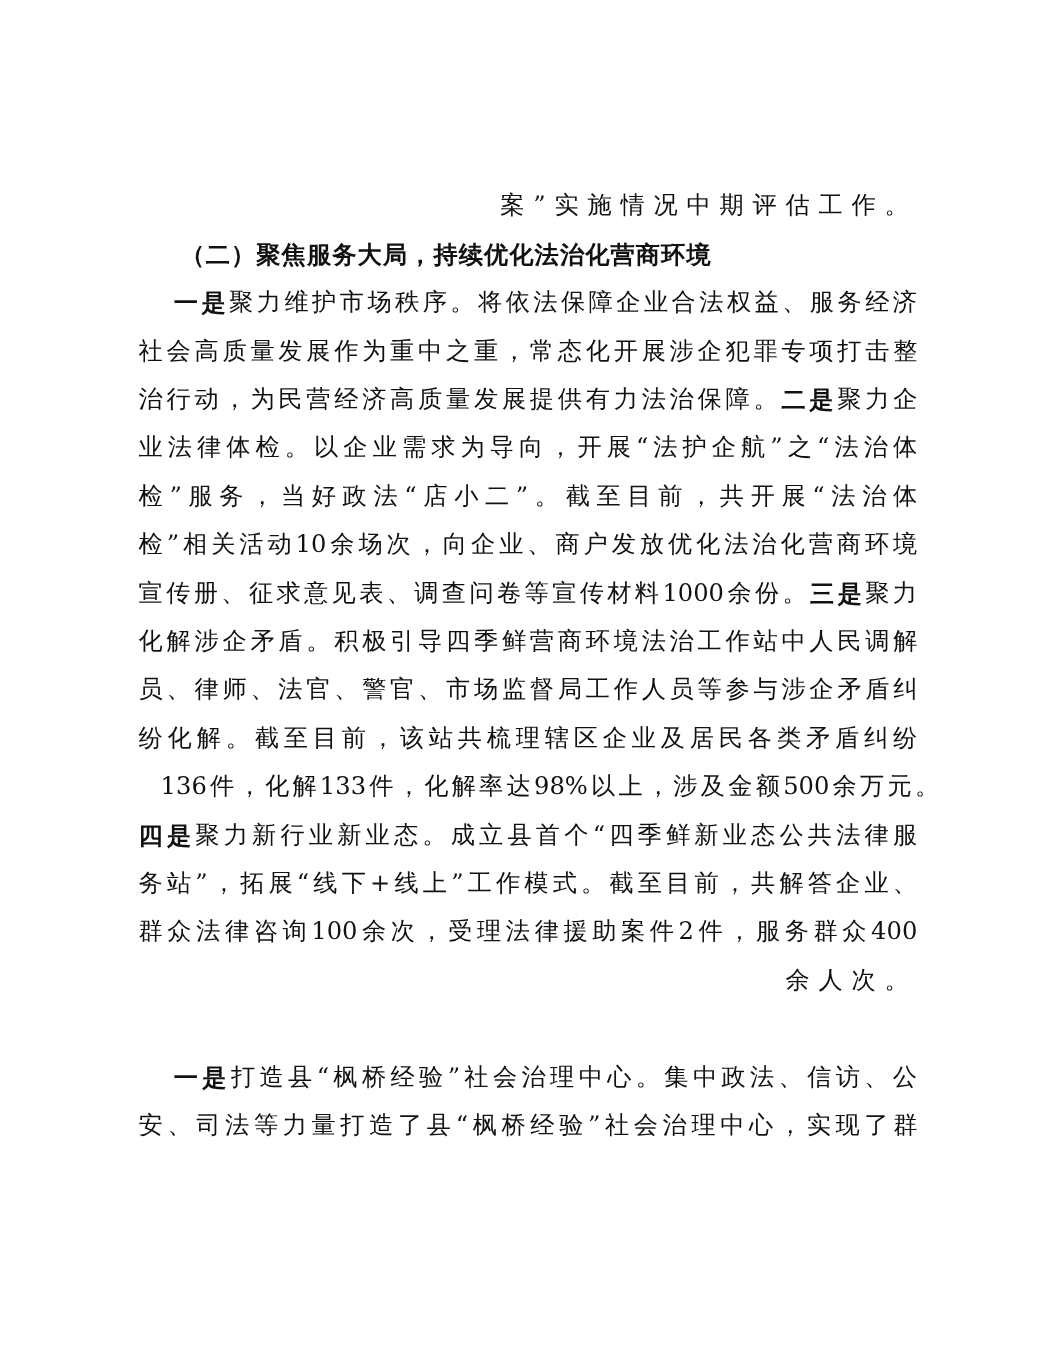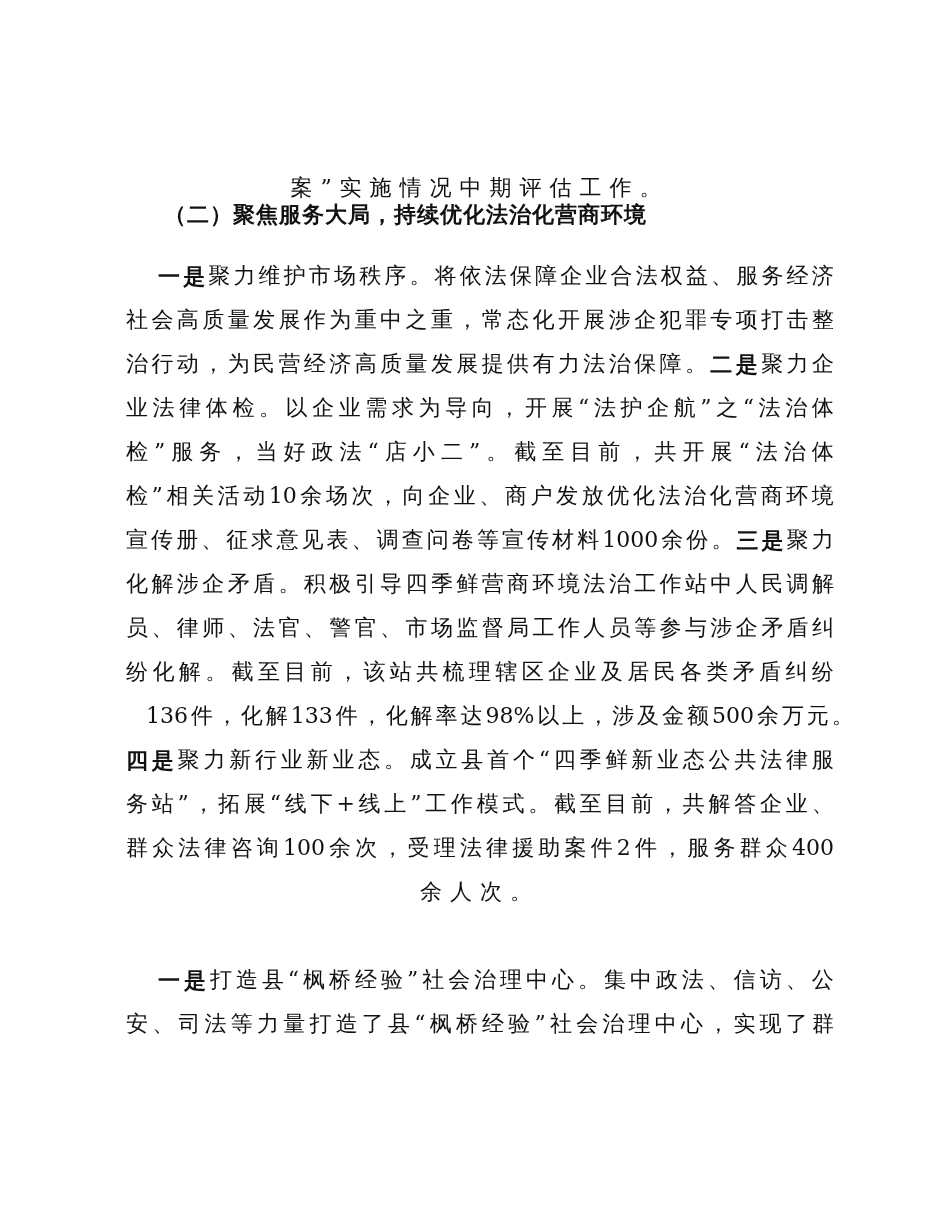--- a/index.html
+++ b/index.html
@@ -2,35 +2,35 @@
 <html><head>
 <meta charset="utf-8">
 <style>
   html, body { margin: 0; padding: 0; background: #ffffff; }
   body { width: 950px; height: 1230px; position: relative; overflow: hidden;
          font-family: "DejaVu Serif", "Liberation Serif", serif; color: #111; }
   .page { position: absolute; left: 0; top: 0; width: 950px; height: 1230px; background: #fff; }
   .line { position: absolute; left: 126px; width: 708px; height: 44px;
           font-size: 22px; line-height: 44px; white-space: nowrap;
           display: flex; justify-content: space-between; align-items: center; }
-  .line.last { justify-content: center; letter-spacing: 8px; }
+  .line.last { justify-content: flex-end; letter-spacing: 8px; }
   .line.heading { left: 164px; width: auto; justify-content: flex-start;
                   font-weight: bold; letter-spacing: 1px; }
   .line.indent { left: 158px; width: 676px; }
   .seg { display: inline; }
   .b { font-weight: bold; }
 </style>
 </head>
 <body>
 
 <div class="page" id="page">
     <div class="line last" style="top: 166px;">
       <span class="seg">案”实施情况中期评估工作。</span>
     </div>
-    <div class="line heading" style="top: 192px; align-items: flex-end;">
+    <div class="line heading" style="top: 210px; align-items: flex-end;">
       <span class="seg b">（二）聚焦服务大局，持续优化法治化营商环境</span>
     </div>
     <div class="line indent" style="top: 254px;">
       <span class="seg b">一</span>
       <span class="seg b">是</span>
       <span class="seg">聚</span>
       <span class="seg">力</span>
       <span class="seg">维</span>
       <span class="seg">护</span>
       <span class="seg">市</span>

